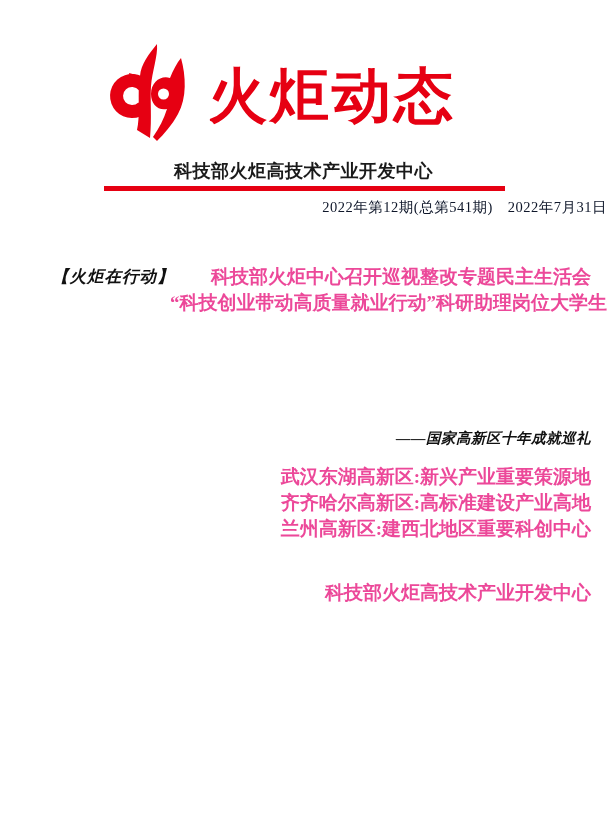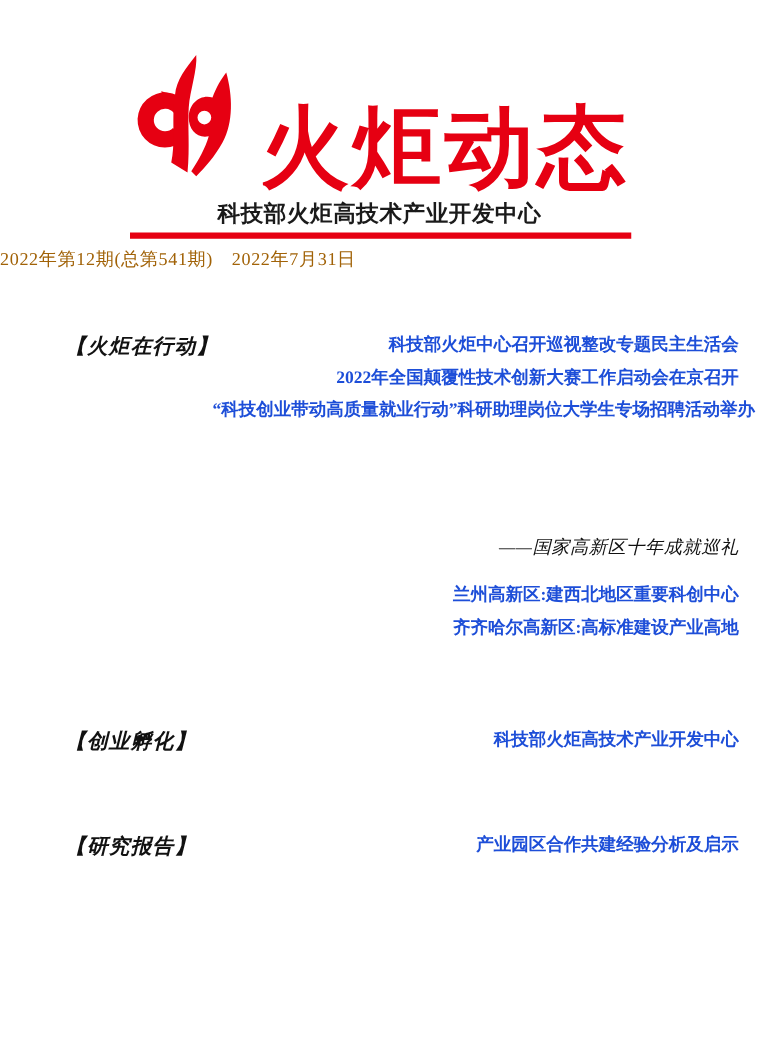--- a/index.html
+++ b/index.html
@@ -26,25 +26,24 @@
   }
   .masthead-title {
     position: absolute;
     left: 208px;
     top: 52px;
     width: 310px;
     height: 88px;
     line-height: 88px;
     font-family: "Liberation Sans", "DejaVu Sans", sans-serif;
     font-weight: 900;
-    font-size: 71px;
+    font-size: 59px;
     letter-spacing: 3px;
     color: var(--brand-red, #e60012);
     white-space: nowrap;
-    margin-top: 23px;
   }
   .org-line {
     position: absolute;
     left: 0;
     top: 159px;
     width: 100%;
     text-align: center;
     font-size: 18px;
     font-weight: bold;
     color: #1a1a1a;
@@ -56,23 +55,23 @@
     top: 186px;
     width: 401px;
     height: 5px;
     background: var(--brand-red, #e60012);
   }
   .issue-line {
     position: absolute;
     left: 0;
     top: 198px;
     width: 100%;
-    text-align: left;
+    text-align: right;
     font-size: 14.5px;
-    color: #a16207;
+    color: #0f172a;
     letter-spacing: 0.5px;
   }
 
   
   .toc-section {
     position: absolute;
     left: 52px;
     right: 16px;
     text-align: right;
   }
@@ -85,37 +84,37 @@
     font-size: 16.5px;
     line-height: 26px;
     color: #111111;
     letter-spacing: 1px;
     white-space: nowrap;
   }
   .sec-header.own-line { position: static; }
   .sec-subheader {
     margin: 8px 0 0 14px;
     font-style: italic;
-    font-weight: normal;
+    font-weight: bold;
     font-size: 14.5px;
     line-height: 18px;
     color: #111111;
     letter-spacing: 0.5px;
   }
   .sec-items {
     margin-left: 118px;
   }
   .sec-items.indented {
     margin-top: 17px;
   }
   .item {
-    font-size: 14px;
+    font-size: 19px;
     font-weight: bold;
     line-height: 26px;
-    color: #1d4ed8;
+    color: #ec4899;
     white-space: nowrap;
   }
 
   .s1 { top: 264px; }
   .s2 { top: 421px; }
   .s3 { top: 580px; }
   .s4 { top: 664px; }
 </style>
 </head>
 <body>
@@ -145,40 +144,33 @@
 
     <div class="red-rule"></div>
 
     <div class="issue-line">2022年第12期(总第541期)　2022年7月31日</div>
   </div>
 
   <div class="toc-section s1">
     <div class="sec-header">【火炬在行动】</div>
     <div class="sec-items">
       <div class="item">科技部火炬中心召开巡视整改专题民主生活会</div>
-      <div class="item">2022年全国颠覆性技术创新大赛工作启动会在京召开</div>
       <div class="item">“科技创业带动高质量就业行动”科研助理岗位大学生专场招聘活动举办</div>
     </div>
   </div>
 
   <div class="toc-section s2">
     <div class="sec-subheader">——国家高新区十年成就巡礼</div>
     <div class="sec-items indented">
+      <div class="item">武汉东湖高新区:新兴产业重要策源地</div>
+      <div class="item">齐齐哈尔高新区:高标准建设产业高地</div>
       <div class="item">兰州高新区:建西北地区重要科创中心</div>
-      <div class="item">齐齐哈尔高新区:高标准建设产业高地</div>
     </div>
   </div>
 
   <div class="toc-section s3">
-    <div class="sec-header">【创业孵化】</div>
     <div class="sec-items">
       <div class="item">科技部火炬高技术产业开发中心</div>
     </div>
   </div>
 
-  <div class="toc-section s4">
-    <div class="sec-header">【研究报告】</div>
-    <div class="sec-items">
-      <div class="item">产业园区合作共建经验分析及启示</div>
-    </div>
-  </div>
 
 </div>
 
 </body></html>

